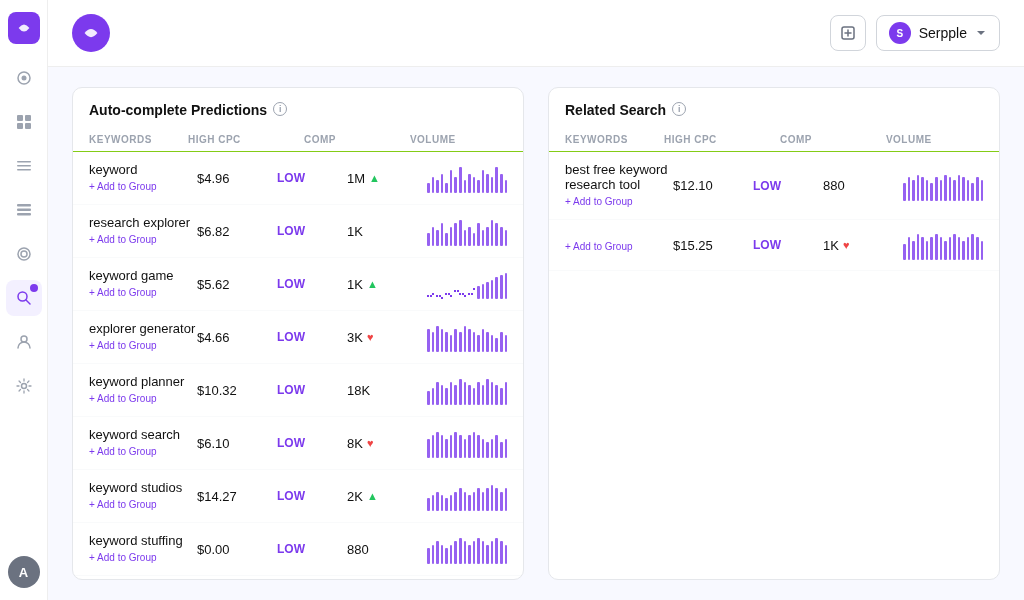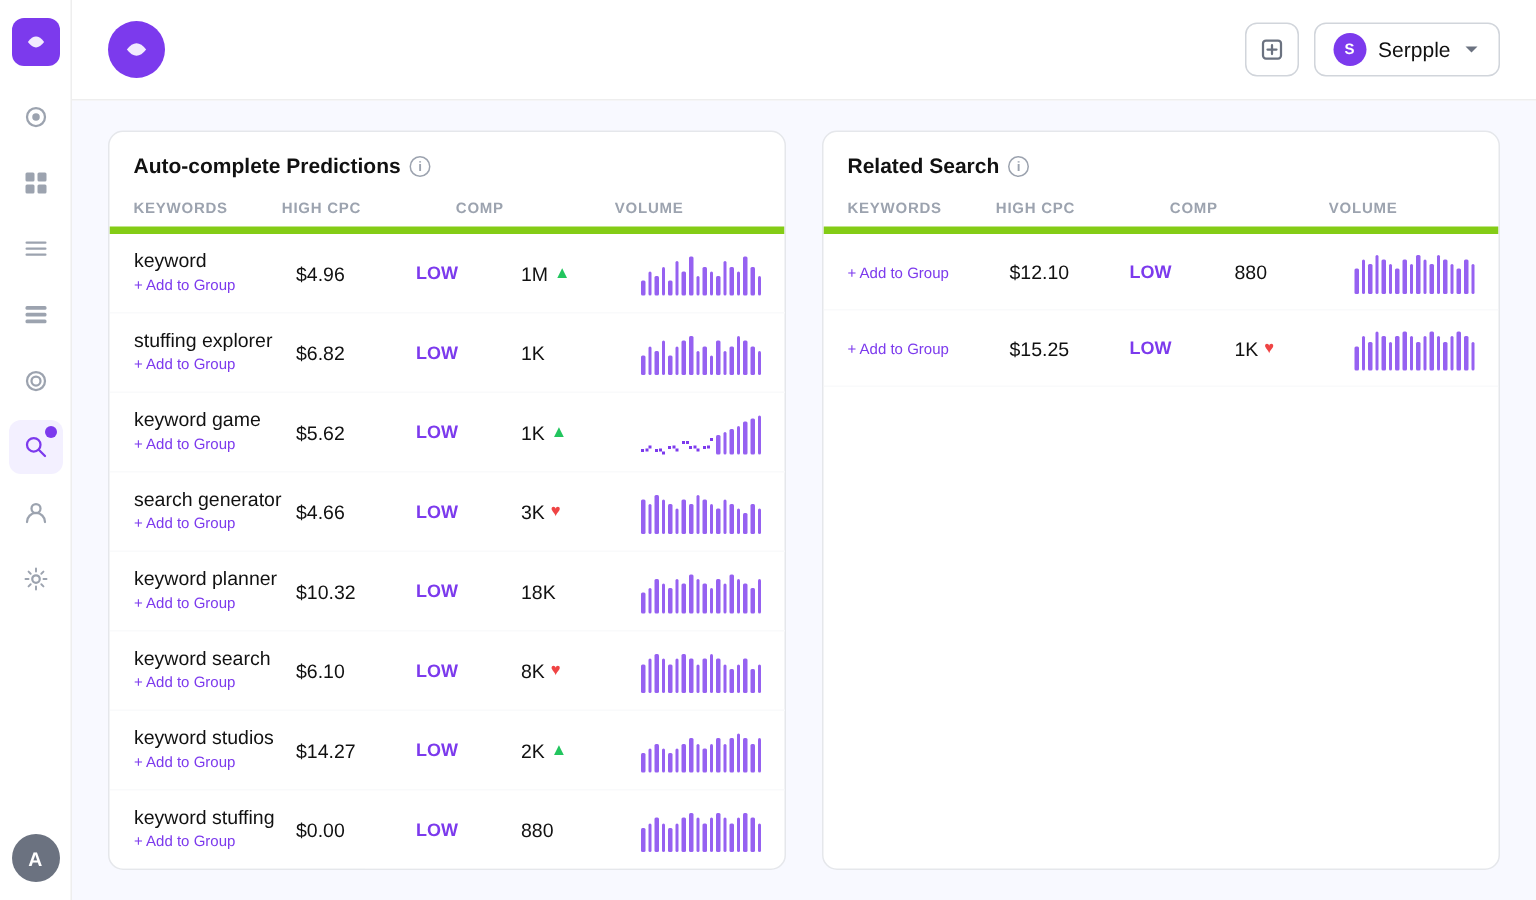--- a/index.html
+++ b/index.html
@@ -140,41 +140,41 @@
       display: flex;
       flex-direction: column;
       overflow: hidden;
     }
     .panel-header {
       padding: 14px 16px 10px;
       font-size: 14px;
       font-weight: 600;
       color: #111;
       display: flex;
-      align-items: flex-end;
+      align-items: flex-start;
       gap: 6px;
     }
     .info-icon {
       width: 14px; height: 14px;
       border: 1.5px solid #9ca3af;
       border-radius: 50%;
       display: inline-flex;
       align-items: center; justify-content: center;
       font-size: 9px;
       color: #9ca3af;
       font-weight: bold;
       flex-shrink: 0;
     }
 
     
     .table-header {
       display: grid;
       grid-template-columns: 1fr 80px 70px 80px 80px;
       padding: 6px 16px;
-      border-bottom: 5px solid #84cc16;
+      border-bottom: 1px solid #84cc16;
       font-size: 10px;
       font-weight: 700;
       color: #9ca3af;
       letter-spacing: 0.05em;
       gap: 36px;
     }
     .table-body { overflow-y: auto; flex: 1; }
     .table-row {
       display: grid;
       grid-template-columns: 1fr 80px 70px 80px 80px;
@@ -339,21 +339,21 @@
               <div style="width: 4px; height: 22.75px; background: rgb(124, 58, 237); border-radius: 1px; opacity: 0.8;"></div>
               <div style="width: 4px; height: 19.5px; background: rgb(124, 58, 237); border-radius: 1px; opacity: 0.8;"></div>
               <div style="width: 4px; height: 16.25px; background: rgb(124, 58, 237); border-radius: 1px; opacity: 0.8;"></div>
               <div style="width: 4px; height: 26px; background: rgb(124, 58, 237); border-radius: 1px; opacity: 0.8;"></div>
               <div style="width: 4px; height: 19.5px; background: rgb(124, 58, 237); border-radius: 1px; opacity: 0.8;"></div>
               <div style="width: 4px; height: 13px; background: rgb(124, 58, 237); border-radius: 1px; opacity: 0.8;"></div>
             </div>
           </div>
           <div class="table-row">
             <div>
-              <div class="kw-name">stuffing explorer</div>
+              <div class="kw-name">research explorer</div>
               <button class="add-group-btn">+ Add to Group</button>
             </div>
             <div class="cpc">$6.82</div>
             <div class="comp-low">LOW</div>
             <div class="volume-cell">
               <span>1K</span>
             </div>
             <div style="display: flex; align-items: flex-end; gap: 2px; height: 30px;">
               <div style="width: 4px; height: 13px; background: rgb(124, 58, 237); border-radius: 1px; opacity: 0.8;"></div>
               <div style="width: 4px; height: 19.5px; background: rgb(124, 58, 237); border-radius: 1px; opacity: 0.8;"></div>
@@ -402,21 +402,21 @@
               <div style="width: 4px; height: 15.1667px; background: rgb(124, 58, 237); border-radius: 1px; opacity: 0.8;"></div>
               <div style="width: 4px; height: 17.3333px; background: rgb(124, 58, 237); border-radius: 1px; opacity: 0.8;"></div>
               <div style="width: 4px; height: 19.5px; background: rgb(124, 58, 237); border-radius: 1px; opacity: 0.8;"></div>
               <div style="width: 4px; height: 21.6667px; background: rgb(124, 58, 237); border-radius: 1px; opacity: 0.8;"></div>
               <div style="width: 4px; height: 23.8333px; background: rgb(124, 58, 237); border-radius: 1px; opacity: 0.8;"></div>
               <div style="width: 4px; height: 26px; background: rgb(124, 58, 237); border-radius: 1px; opacity: 0.8;"></div>
             </div>
           </div>
           <div class="table-row">
             <div>
-              <div class="kw-name">search generator</div>
+              <div class="kw-name">explorer generator</div>
               <button class="add-group-btn">+ Add to Group</button>
             </div>
             <div class="cpc">$4.66</div>
             <div class="comp-low">LOW</div>
             <div class="volume-cell">
               <span>3K</span>
               <span class="trend-down" style="color: rgb(239, 68, 68); font-size: 11px;">♥</span>
             </div>
             <div style="display: flex; align-items: flex-end; gap: 2px; height: 30px;">
               <div style="width: 4px; height: 23.1111px; background: rgb(124, 58, 237); border-radius: 1px; opacity: 0.8;"></div>
@@ -576,20 +576,21 @@
       <div class="table-header">
         <span>KEYWORDS</span>
         <span>HIGH CPC</span>
         <span>COMP</span>
         <span>VOLUME</span>
         <span></span>
       </div>
       <div class="table-body" id="related-search-body">
       <div class="table-row">
             <div>
+              <div class="kw-name">best free keyword research tool</div>
               <button class="add-group-btn">+ Add to Group</button>
             </div>
             <div class="cpc">$12.10</div>
             <div class="comp-low">LOW</div>
             <div class="volume-cell">
               <span>880</span>
             </div>
             <div style="display: flex; align-items: flex-end; gap: 2px; height: 30px;">
               <div style="width: 4px; height: 17.3333px; background: rgb(124, 58, 237); border-radius: 1px; opacity: 0.8;"></div>
               <div style="width: 4px; height: 23.1111px; background: rgb(124, 58, 237); border-radius: 1px; opacity: 0.8;"></div>

